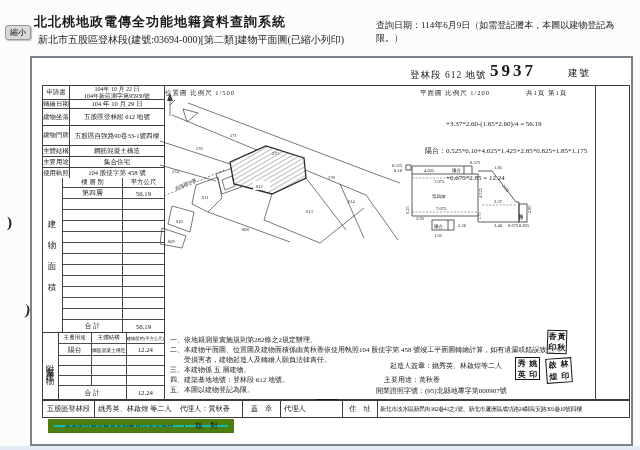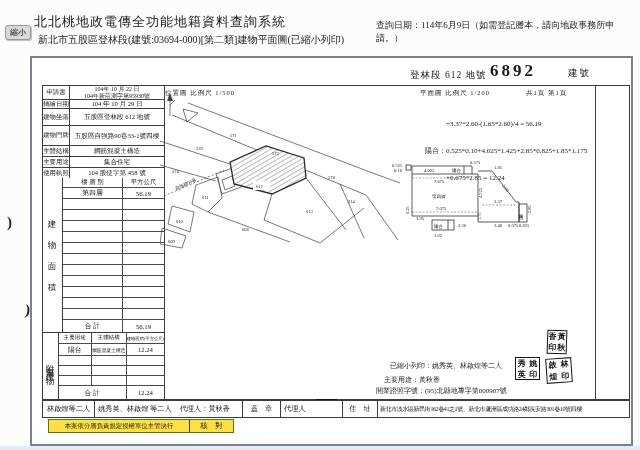--- a/index.html
+++ b/index.html
@@ -1,21 +1,21 @@
 <!DOCTYPE html>
 <html><head>
 <meta charset="utf-8">
 <style>
 *{margin:0;padding:0;box-sizing:border-box;}
 html,body{width:640px;height:450px;}
 body{position:relative;overflow:hidden;background:#fcfcfb;color:#1a1a1a;
   font-family:"Liberation Serif","DejaVu Serif",serif;}
 .abs{position:absolute;}
 
-.sys-title{left:34px;top:13px;font-size:13px;font-weight:normal;letter-spacing:1px;}
+.sys-title{left:34px;top:13px;font-size:13px;font-weight:bold;letter-spacing:1px;}
 .query-date{left:376px;top:19px;font-size:9px;color:#222;}
 .sys-sub{left:38px;top:33px;font-size:10px;}
 .shrink-btn{left:5px;top:25px;font-family:"Liberation Sans","DejaVu Sans",sans-serif;
   font-size:8px;background:#d9d9d9;border:1px solid #999;border-radius:3px;
   padding:1px 4px;box-shadow:1px 1px 1px #bcbcbc;cursor:pointer;}
 
 .frame{left:30px;top:56px;width:603px;height:390px;border:2px solid #7b8289;background:#fff;}
 .doc-title{left:13px;top:9px;font-size:10.5px;letter-spacing:2px;}
 .parcel-hdr{left:378px;top:11px;font-size:9.5px;letter-spacing:1px;}
 .bno{left:458px;top:3px;font-size:17px;font-weight:bold;letter-spacing:3px;}
@@ -64,42 +64,42 @@
 .seal.s1{left:515px;top:272px;width:20px;height:24px;transform:rotate(2deg);}
 .seal.s2{left:483px;top:299px;width:25px;height:23px;}
 .seal.s3{left:514px;top:300px;width:26px;height:25px;transform:rotate(-4deg);}
 .seal.s4{left:284px;top:341px;width:21px;height:16px;}
 .seal.s4 span{font-size:6.5px;}
 
 .app-row{left:10px;top:342px;width:588px;height:18px;border:1px solid #3c3c3c;display:flex;background:#fff;}
 .ar-c{border-right:1px solid #3c3c3c;display:flex;align-items:center;justify-content:center;
   overflow:hidden;font-size:7.2px;}
 .ar-c:last-child{border-right:none;}
-.apv-row{left:16px;top:361px;width:186px;height:14px;border:1px solid #4d7c0f;display:flex;background:#fde047;}
+.apv-row{left:16px;top:361px;width:186px;height:14px;border:6px solid #4d7c0f;display:flex;background:#14b8a6;}
 .apv-text{flex:1;display:flex;align-items:center;justify-content:center;font-size:6.4px;overflow:hidden;}
 .apv-chk{width:44px;border-left:1px solid #3c3c3c;display:flex;align-items:center;justify-content:center;font-size:7.5px;}
 .addr{font-size:6px;letter-spacing:-0.4px;white-space:nowrap;justify-content:flex-start;padding:0 2px;}
 .mmark{font-size:15px;font-weight:bold;color:#222;}
 .bstrip{left:0;top:446px;width:640px;height:4px;background:#e3ecf4;}
 </style>
 </head>
 <body>
 
 <button class="abs shrink-btn">縮小</button>
 <div class="abs sys-title">北北桃地政電傳全功能地籍資料查詢系統</div>
-<div class="abs query-date">查詢日期：114年6月9日（如需登記謄本，請向地政事務所申請。）</div>
+<div class="abs query-date">查詢日期：114年6月9日（如需登記謄本，本圖以建物登記為限。）</div>
 <div class="abs sys-sub">新北市五股區登林段(建號:03694-000)[第二類]建物平面圖(已縮小列印)</div>
 
 <div class="abs mmark" style="left:7px;top:214px;">)</div>
 <div class="abs mmark" style="left:25px;top:302px;transform:rotate(8deg);">)</div>
 
 <div class="abs frame">
 
   <div class="abs parcel-hdr">登林段 612 地號</div>
-  <div class="abs bno">6892</div>
+  <div class="abs bno">5937</div>
   <div class="abs bno-label">建號</div>
 
   <div class="abs caption" style="left:133px;top:31px;">位置圖 比例尺 1/500</div>
   <div class="abs caption" style="left:388px;top:31px;">平面圖 比例尺 1/200</div>
   <div class="abs caption" style="left:494px;top:31px;">共1頁 第1頁</div>
 
   <div class="abs main-box">
     <div class="vdiv"></div>
 
     <div class="left-block">
@@ -323,22 +323,30 @@
     <text x="44" y="79">1.65</text>
     <text x="68" y="69">3.20</text>
     <text x="91" y="62" transform="rotate(-90 91 62)">1.75</text>
     <text x="104" y="69">3.40</text>
     <text x="118" y="69" font-size="3.6">0.675</text>
     <text x="129" y="69" font-size="3.6">0.825</text>
     <text x="141" y="55" transform="rotate(-90 141 55)">2.85</text>
     <text x="131" y="53" font-size="4" style="writing-mode:tb;">陽台</text>
   </svg>
 
-
-  <div class="abs sig" style="left:358px;top:303px;">已縮小列印：姚秀英、林啟煌等二人</div>
+  <div class="abs notes">
+    <div>一、依地籍測量實施規則第282條之2規定辦理。</div>
+    <div>二、本建物平面圖、位置圖及建物面積係由黃秋香依使用執照104 股使字第  458  號竣工平面圖轉繪計算，如有遺漏或錯誤致他人</div>
+    <div>　　受損害者，建物起造人及轉繪人願負法律責任。</div>
+    <div>三、本建物係 五 層建物。</div>
+    <div>四、建築基地地號：登林段 612 地號。</div>
+    <div>五、本圖以建物登記為限。</div>
+  </div>
+
+  <div class="abs sig" style="left:358px;top:303px;">起造人簽章：姚秀英、林啟煌等二人</div>
   <div class="abs sig" style="left:352px;top:317px;">主要用途：黃秋香</div>
   <div class="abs sig" style="left:344px;top:328px;">開業證照字號：(95)北縣地專字第000907號</div>
 
   <div class="abs seal s1">
     <span>香</span>
     <span>黃</span>
     <span>印</span>
     <span>秋</span>
   </div>
   <div class="abs seal s2">
@@ -354,21 +362,21 @@
     <span>印</span>
   </div>
   <div class="abs seal s4">
     <span>香</span>
     <span>黃</span>
     <span>印</span>
     <span>秋</span>
   </div>
 
   <div class="abs app-row">
-    <div class="ar-c" style="width:52px;">林啟煌等二人</div>
+    <div class="ar-c" style="width:52px;">五股區登林段</div>
     <div class="ar-c" style="width:148px;justify-content:flex-start;padding-left:3px;gap:8px;">
       <span>姚秀英、林啟煌 等二人</span>
       <span>代理人：黃秋香</span>
     </div>
     <div class="ar-c" style="width:38px;">蓋　章</div>
     <div class="ar-c" style="width:62px;justify-content:flex-start;padding-left:3px;">代理人</div>
     <div class="ar-c" style="width:35px;text-align:center;">住　址</div>
     <div class="ar-c addr" style="flex:1;">新北市淡水區新民街162巷41之1號、新北市蘆洲區成功路24鄰長安路301巷10號四樓</div>
   </div>
 

